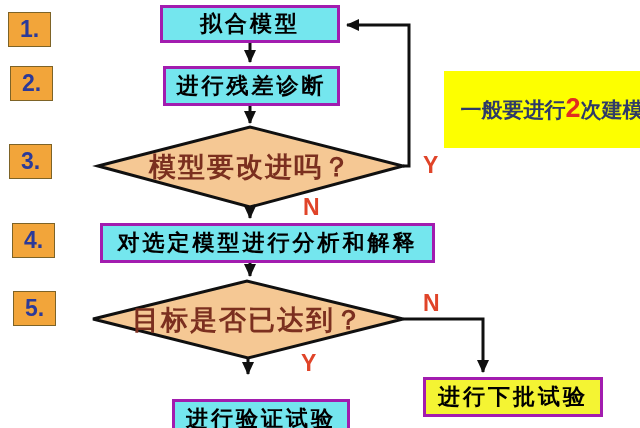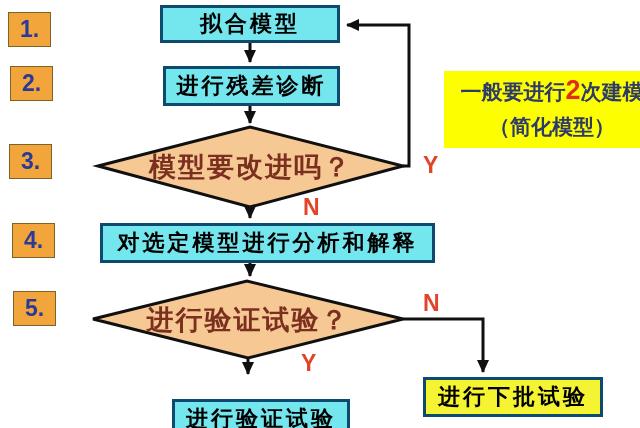--- a/index.html
+++ b/index.html
@@ -18,21 +18,21 @@
     background:#f2a53a;
     border:1px solid #7d6327;
     color:#2b3a99;
     font-weight:bold;
     font-size:23px;
     display:flex;align-items:center;justify-content:center;
   }
   .pbox{
     position:absolute;
     background:#74e6ee;
-    border:3px solid #0c4a6e;
+    border:3px solid #a21caf;
     color:#000000;
     font-weight:bold;
     font-size:22px;
     letter-spacing:3px;
     display:flex;align-items:center;justify-content:center;
     box-sizing:border-box;
     white-space:nowrap;
   }
   .pbox.yellow{background:#f4f433;}
   .dlabel{
@@ -103,27 +103,26 @@
   <div class="step" style="left:12px;top:223px;">4.</div>
   <div class="step" style="left:13px;top:291px;">5.</div>
 
   <div class="pbox" style="left:160px;top:5px;width:180px;height:38px;">拟合模型</div>
   <div class="pbox" style="left:163px;top:66px;width:177px;height:40px;">进行残差诊断</div>
   <div class="pbox" style="left:100px;top:223px;width:335px;height:40px;">对选定模型进行分析和解释</div>
   <div class="pbox" style="left:172px;top:379px;width:178px;height:40px;margin-top:20px;">进行验证试验</div>
   <div class="pbox yellow" style="left:403px;top:377px;width:180px;height:40px;margin-left:20px;">进行下批试验</div>
 
   <div class="dlabel" style="left:98px;top:152px;width:305px;">模型要改进吗？</div>
-  <div class="dlabel" style="left:93px;top:305px;width:310px;">进行验证试验？</div>
+  <div class="dlabel" style="left:93px;top:305px;width:310px;">目标是否已达到？</div>
 
   <div class="yn" style="left:423px;top:154px;">Y</div>
   <div class="yn" style="left:303px;top:196px;">N</div>
   <div class="yn" style="left:423px;top:292px;">N</div>
   <div class="yn" style="left:301px;top:352px;">Y</div>
 
   <div class="note">
     <div>
       <span>一般要进行</span><span class="num">2</span><span>次建模</span>
     </div>
-    <div>（简化模型）</div>
   </div>
 
 </div>
 
 </body></html>

